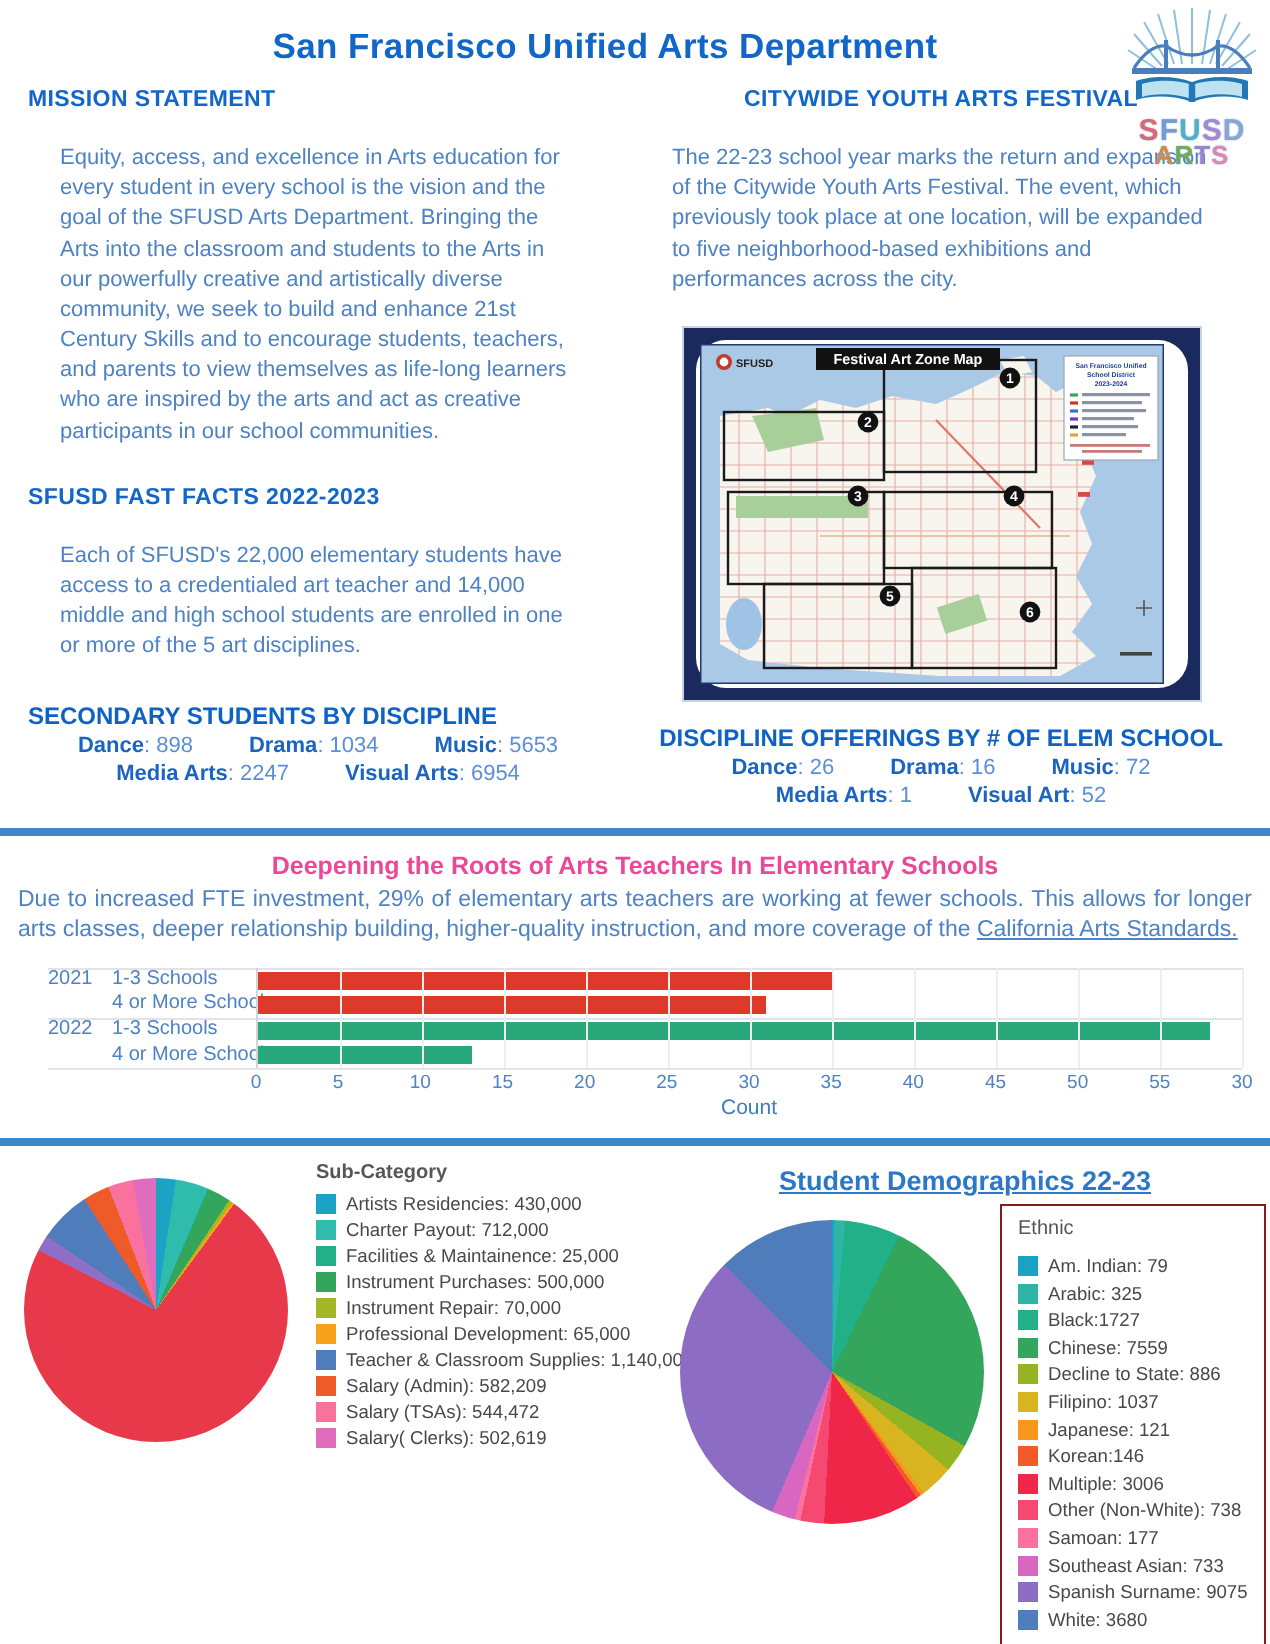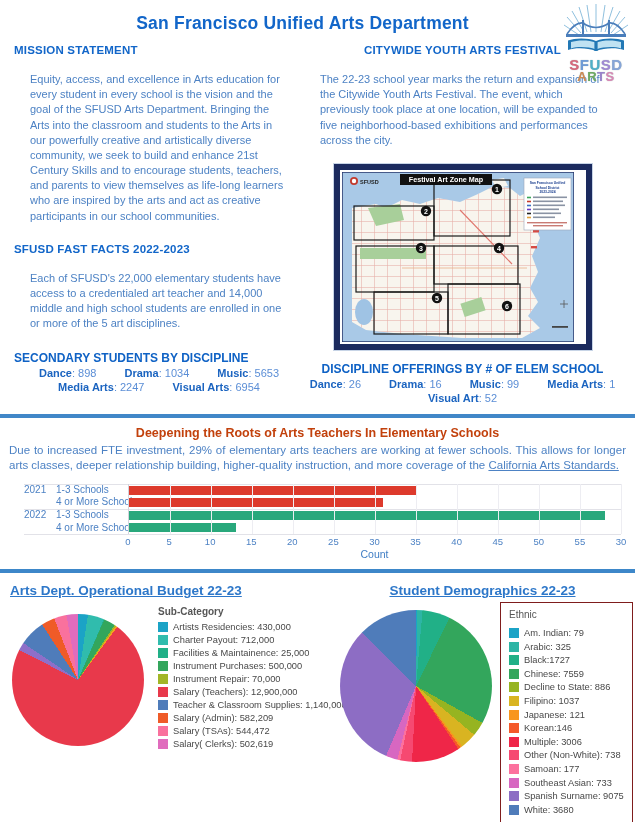--- a/index.html
+++ b/index.html
@@ -3,39 +3,39 @@
 <meta charset="utf-8">
 <style>
   html,body{margin:0;padding:0;}
   body{width:635px;height:822px;background:#ffffff;font-family:"Liberation Sans",sans-serif;overflow:hidden;position:relative;}
   .page-title{ text-align:center; color:#1266c9; font-weight:bold; font-size:17.5px; padding:13px 70px 0 40px; letter-spacing:.2px;}
   
   .logo{position:absolute; top:2px; right:4px; width:70px; text-align:center;}
   .logo-letters{font-weight:bold; font-size:15px; line-height:13px; letter-spacing:.5px; text-shadow:0 0 1px #9aa;}
   .logo-letters.small{font-size:13px; line-height:12px;}
   
-  .top{display:flex; padding:0 14px; align-items:flex-start;}
+  .top{display:flex; padding:0 14px; gap:16px; align-items:flex-start;}
   .col-left{width:290px; flex:none;}
   .col-right{flex:1; min-width:0;}
   h2.sec{font-size:11.5px; font-weight:bold; color:#1266c9; margin:10px 0 2px 0; letter-spacing:.2px;}
   h2.sec.center{text-align:center;}
   p.body{font-size:11px; color:#4d82c4; line-height:1.38; margin:16px;}
   h2.big{font-size:12px; font-weight:bold; color:#0f62c5; margin:20px 0 2px 0;}
   h2.big.center{text-align:center;}
   .stats{display:flex; flex-wrap:wrap; justify-content:center; column-gap:28px; row-gap:2px; font-size:11px; color:#5b8ed6; margin-top:2px;}
   .stats b{color:#1b64c0;}
   
   .map-frame{width:246px; margin:10px auto 0 auto; background:#1b2a5e; padding:6px; box-shadow:0 0 0 1px #c7d4e6;}
-  .map-inner{background:#fff; padding:2px;}
+  .map-inner{background:#fff; padding:2px;border-radius:15px;}
   .map-inner svg{display:block;}
   
   .rule{height:4px; background:#4187c8; margin-top:10px;}
   .rule2{height:4px; background:#3d87c9; margin-top:9px;}
   
-  .roots-head{text-align:center; color:#c2410c; font-weight:bold; font-size:12.5px; margin:8px 0 3px 0;}
+  .roots-head{text-align:center; color:#ec4899; font-weight:bold; font-size:12.5px; margin:8px 0 3px 0;}
   .roots-body{font-size:11.5px; color:#4d82c4; line-height:1.35; margin:0 9px; text-align:justify;}
   .roots-body a{color:#4d82c4; text-decoration:underline;}
   
   .barchart{position:relative; margin:10px 14px 0 24px;}
   .bc-sep{position:absolute; left:0; right:0; height:1px; background:#e2e2e8;}
   .bc-grid{display:flex;}
   .bc-labels{width:104px; flex:none; font-size:10px; color:#4d82c4;}
   .bc-lrow{height:12.6px; line-height:12.6px; display:flex; white-space:nowrap;}
   .bc-year{width:32px; flex:none;}
   .bc-plot{flex:1; position:relative; height:50.4px; border-left:1px solid #d3d3dc;}
@@ -208,21 +208,21 @@
           <rect x="210" y="154" width="16" height="1.8" fill="#444"></rect>
           <rect x="0" y="0" width="232" height="170" fill="none" stroke="#26366b" stroke-width="1.5"></rect>
         </svg>
       </div>
     </div>
 
     <h2 class="big center" style="margin-top:12px;">DISCIPLINE OFFERINGS BY # OF ELEM SCHOOL</h2>
     <div class="stats" id="elem-stats">
         <span class="stat"><b>Dance</b><span class="v">: 26</span></span>
         <span class="stat"><b>Drama</b><span class="v">: 16</span></span>
-        <span class="stat"><b>Music</b><span class="v">: 99</span></span>
+        <span class="stat"><b>Music</b><span class="v">: 72</span></span>
         <span class="stat"><b>Media Arts</b><span class="v">: 1</span></span>
         <span class="stat"><b>Visual Art</b><span class="v">: 52</span></span>
       </div>
   </div>
 </div>
 
 <div class="rule"></div>
 
 <div class="roots-head">Deepening the Roots of Arts Teachers In Elementary Schools</div>
 <p class="roots-body"><span>Due to increased FTE investment, 29% of elementary arts teachers are working at fewer schools. This allows for longer arts classes, deeper relationship building, higher-quality instruction, and more coverage of the </span><a href="#">California Arts Standards.</a></p>
@@ -284,21 +284,20 @@
       <span style="left: 91.6667%;">55</span>
       <span style="left: 100%;">30</span>
     </div>
   <div class="bc-xlabel">Count</div>
 </div>
 
 <div class="rule2"></div>
 
 <div class="bottom">
   <div class="b-left">
-    <h3 class="pie-title" id="budget-title">Arts Dept. Operational Budget 22-23</h3>
     <div class="pie-row">
       <div class="pie" id="budget-pie" style="background: conic-gradient(rgb(27, 163, 198) 0deg, rgb(27, 163, 198) 8.69deg, rgb(48, 188, 173) 8.69deg, rgb(48, 188, 173) 23.07deg, rgb(33, 176, 135) 23.07deg, rgb(33, 176, 135) 23.57deg, rgb(51, 166, 92) 23.57deg, rgb(51, 166, 92) 33.67deg, rgb(162, 182, 39) 33.67deg, rgb(162, 182, 39) 35.09deg, rgb(248, 161, 27) 35.09deg, rgb(248, 161, 27) 36.4deg, rgb(232, 57, 75) 36.4deg, rgb(232, 57, 75) 296.99deg, rgb(142, 111, 200) 296.99deg, rgb(142, 111, 200) 304.06deg, rgb(79, 124, 186) 304.06deg, rgb(79, 124, 186) 327.09deg, rgb(239, 91, 40) 327.09deg, rgb(239, 91, 40) 338.85deg, rgb(249, 113, 157) 338.85deg, rgb(249, 113, 157) 349.85deg, rgb(224, 108, 189) 349.85deg, rgb(224, 108, 189) 360deg);"></div>
       <div class="legend">
         <div class="legend-title" id="budget-legend-title">Sub-Category</div>
         <div id="budget-legend-items">
             <div class="legend-item">
               <span class="swatch" style="background: rgb(27, 163, 198);"></span>
               <span>Artists Residencies: 430,000</span>
             </div>
             <div class="legend-item">
@@ -311,22 +310,22 @@
             </div>
             <div class="legend-item">
               <span class="swatch" style="background: rgb(51, 166, 92);"></span>
               <span>Instrument Purchases: 500,000</span>
             </div>
             <div class="legend-item">
               <span class="swatch" style="background: rgb(162, 182, 39);"></span>
               <span>Instrument Repair: 70,000</span>
             </div>
             <div class="legend-item">
-              <span class="swatch" style="background: rgb(232, 57, 75);"></span>
-              <span>Salary (Teachers): 12,900,000</span>
+              <span class="swatch" style="background: rgb(248, 161, 27);"></span>
+              <span>Professional Development: 65,000</span>
             </div>
             <div class="legend-item">
               <span class="swatch" style="background: rgb(79, 124, 186);"></span>
               <span>Teacher &amp; Classroom Supplies: 1,140,000</span>
             </div>
             <div class="legend-item">
               <span class="swatch" style="background: rgb(239, 91, 40);"></span>
               <span>Salary (Admin): 582,209</span>
             </div>
             <div class="legend-item">

